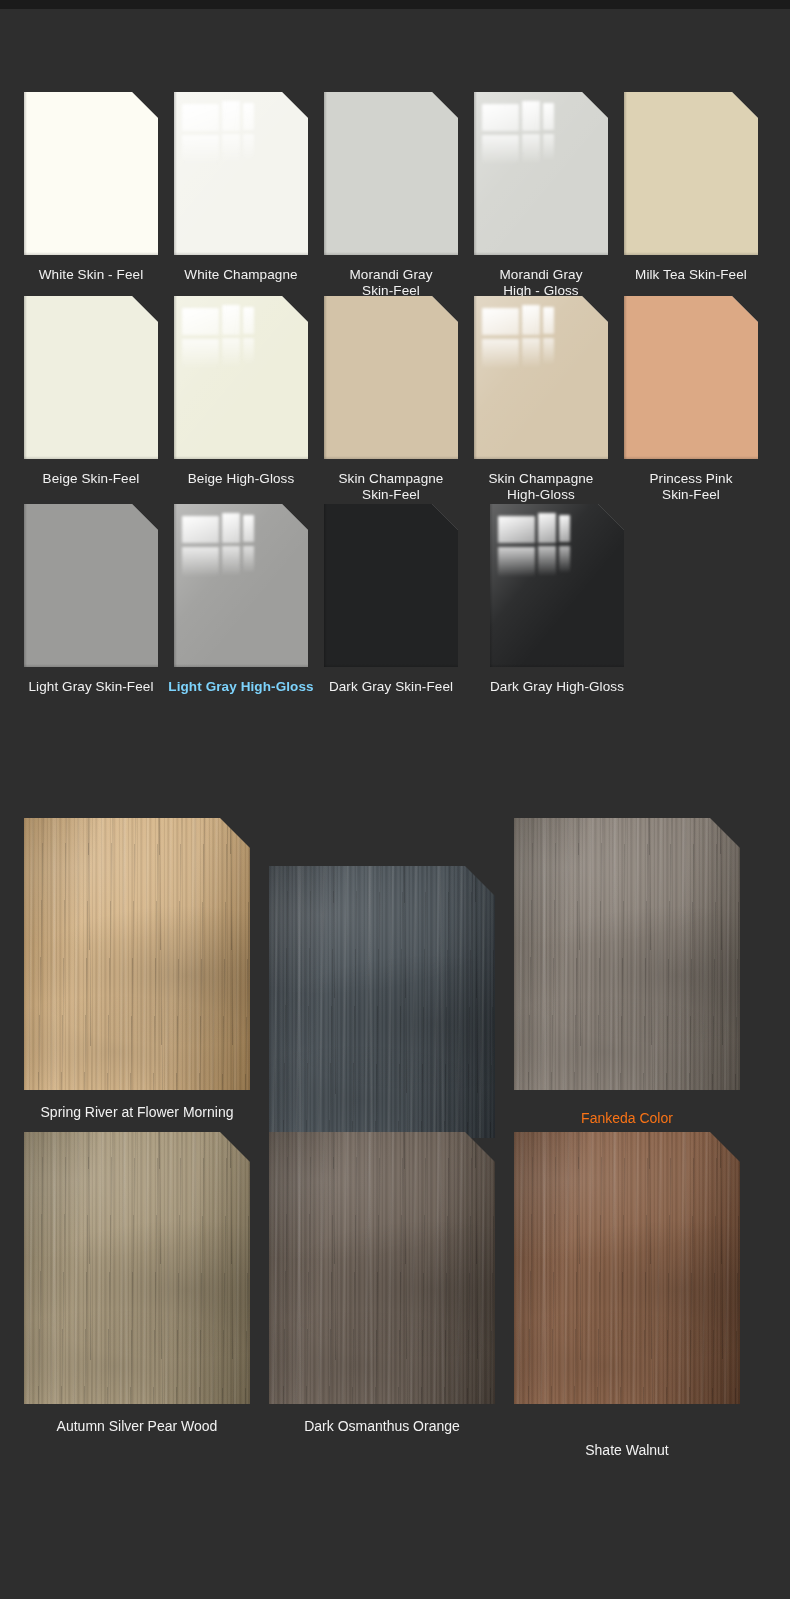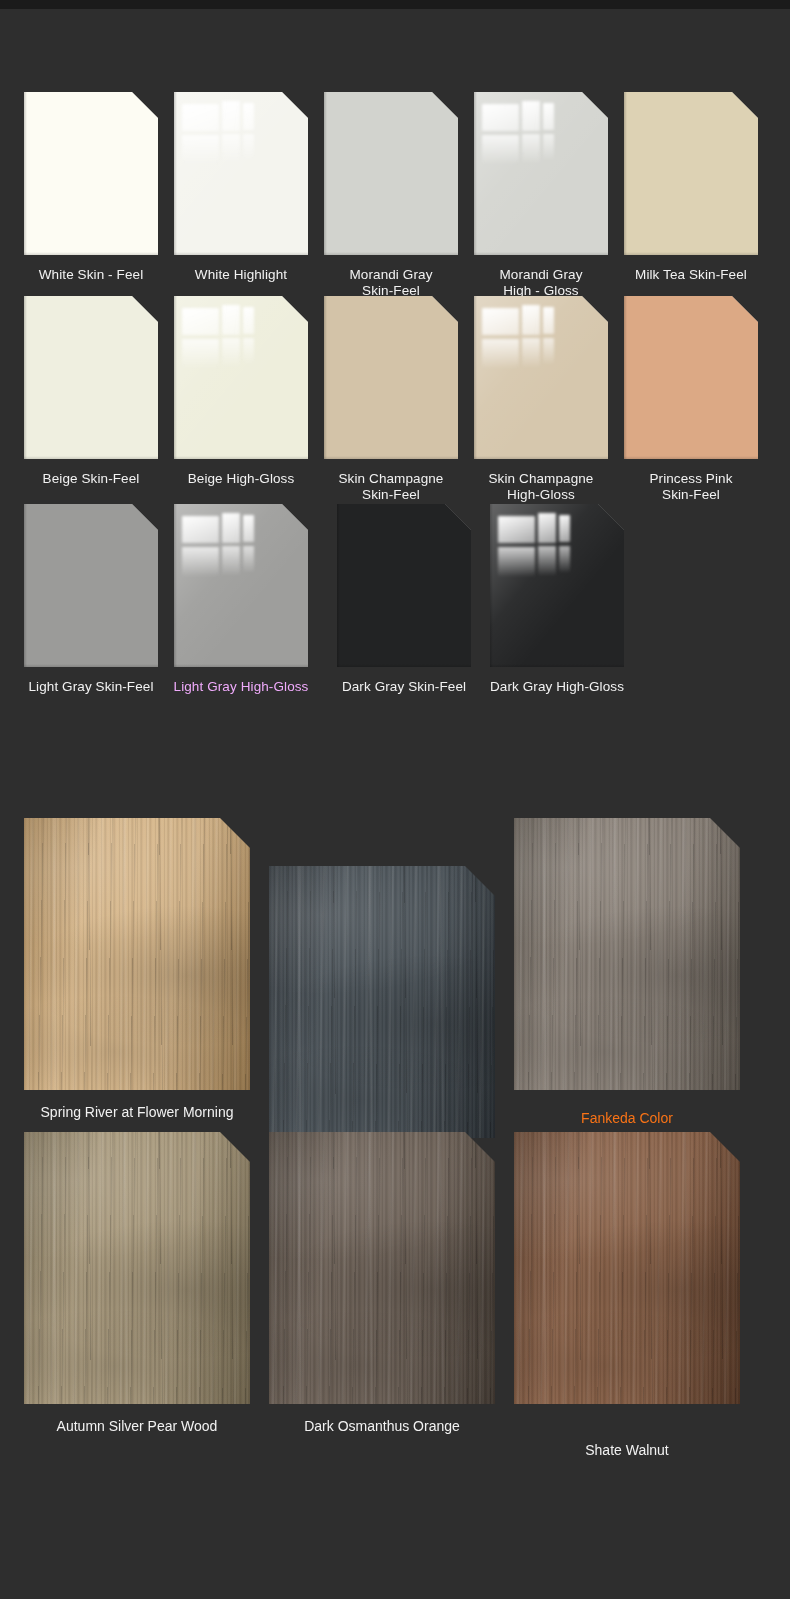--- a/index.html
+++ b/index.html
@@ -140,21 +140,21 @@
               <i class="p2"></i>
               <i class="p3"></i>
               <i class="r1"></i>
               <i class="r2"></i>
               <i class="r3"></i>
             </div>
             <div class="edge-l"></div>
             <div class="edge-b"></div>
           </div>
         </div>
-        <div class="cap" style="top: 175px; color: rgb(242, 242, 242);">White Highlight</div>
+        <div class="cap" style="top: 175px; color: rgb(242, 242, 242);">White Champagne</div>
       </div>
       <div class="paint-cell" style="left: 324px; top: 92px; width: 134px; height: 209px;">
         <div class="plate-box" style="width: 134px; height: 163px;">
           <div class="plate">
             <div class="base" style="background: rgb(210, 211, 206);"></div>
             <div class="edge-l"></div>
             <div class="edge-b"></div>
           </div>
         </div>
         <div class="cap" style="top: 175px; color: rgb(242, 242, 242);">Morandi Gray
@@ -281,23 +281,23 @@
               <i class="p2"></i>
               <i class="p3"></i>
               <i class="r1"></i>
               <i class="r2"></i>
               <i class="r3"></i>
             </div>
             <div class="edge-l"></div>
             <div class="edge-b"></div>
           </div>
         </div>
-        <div class="cap" style="top: 175px; color: #f0abfc;">Light Gray High-Gloss</div>
-      </div>
-      <div class="paint-cell" style="left: 324px; top: 504px; width: 134px; height: 209px; margin-left: 13px;">
+        <div class="cap" style="top: 175px; color: #7dd3fc; font-weight: bold;">Light Gray High-Gloss</div>
+      </div>
+      <div class="paint-cell" style="left: 324px; top: 504px; width: 134px; height: 209px;">
         <div class="plate-box" style="width: 134px; height: 163px;">
           <div class="plate">
             <div class="base" style="background: rgb(34, 35, 36);"></div>
             <div class="edge-l"></div>
             <div class="edge-b"></div>
           </div>
         </div>
         <div class="cap" style="top: 175px; color: rgb(242, 242, 242);">Dark Gray Skin-Feel</div>
       </div>
       <div class="paint-cell" style="left: 474px; top: 504px; width: 134px; height: 209px; margin-left: 16px;">

